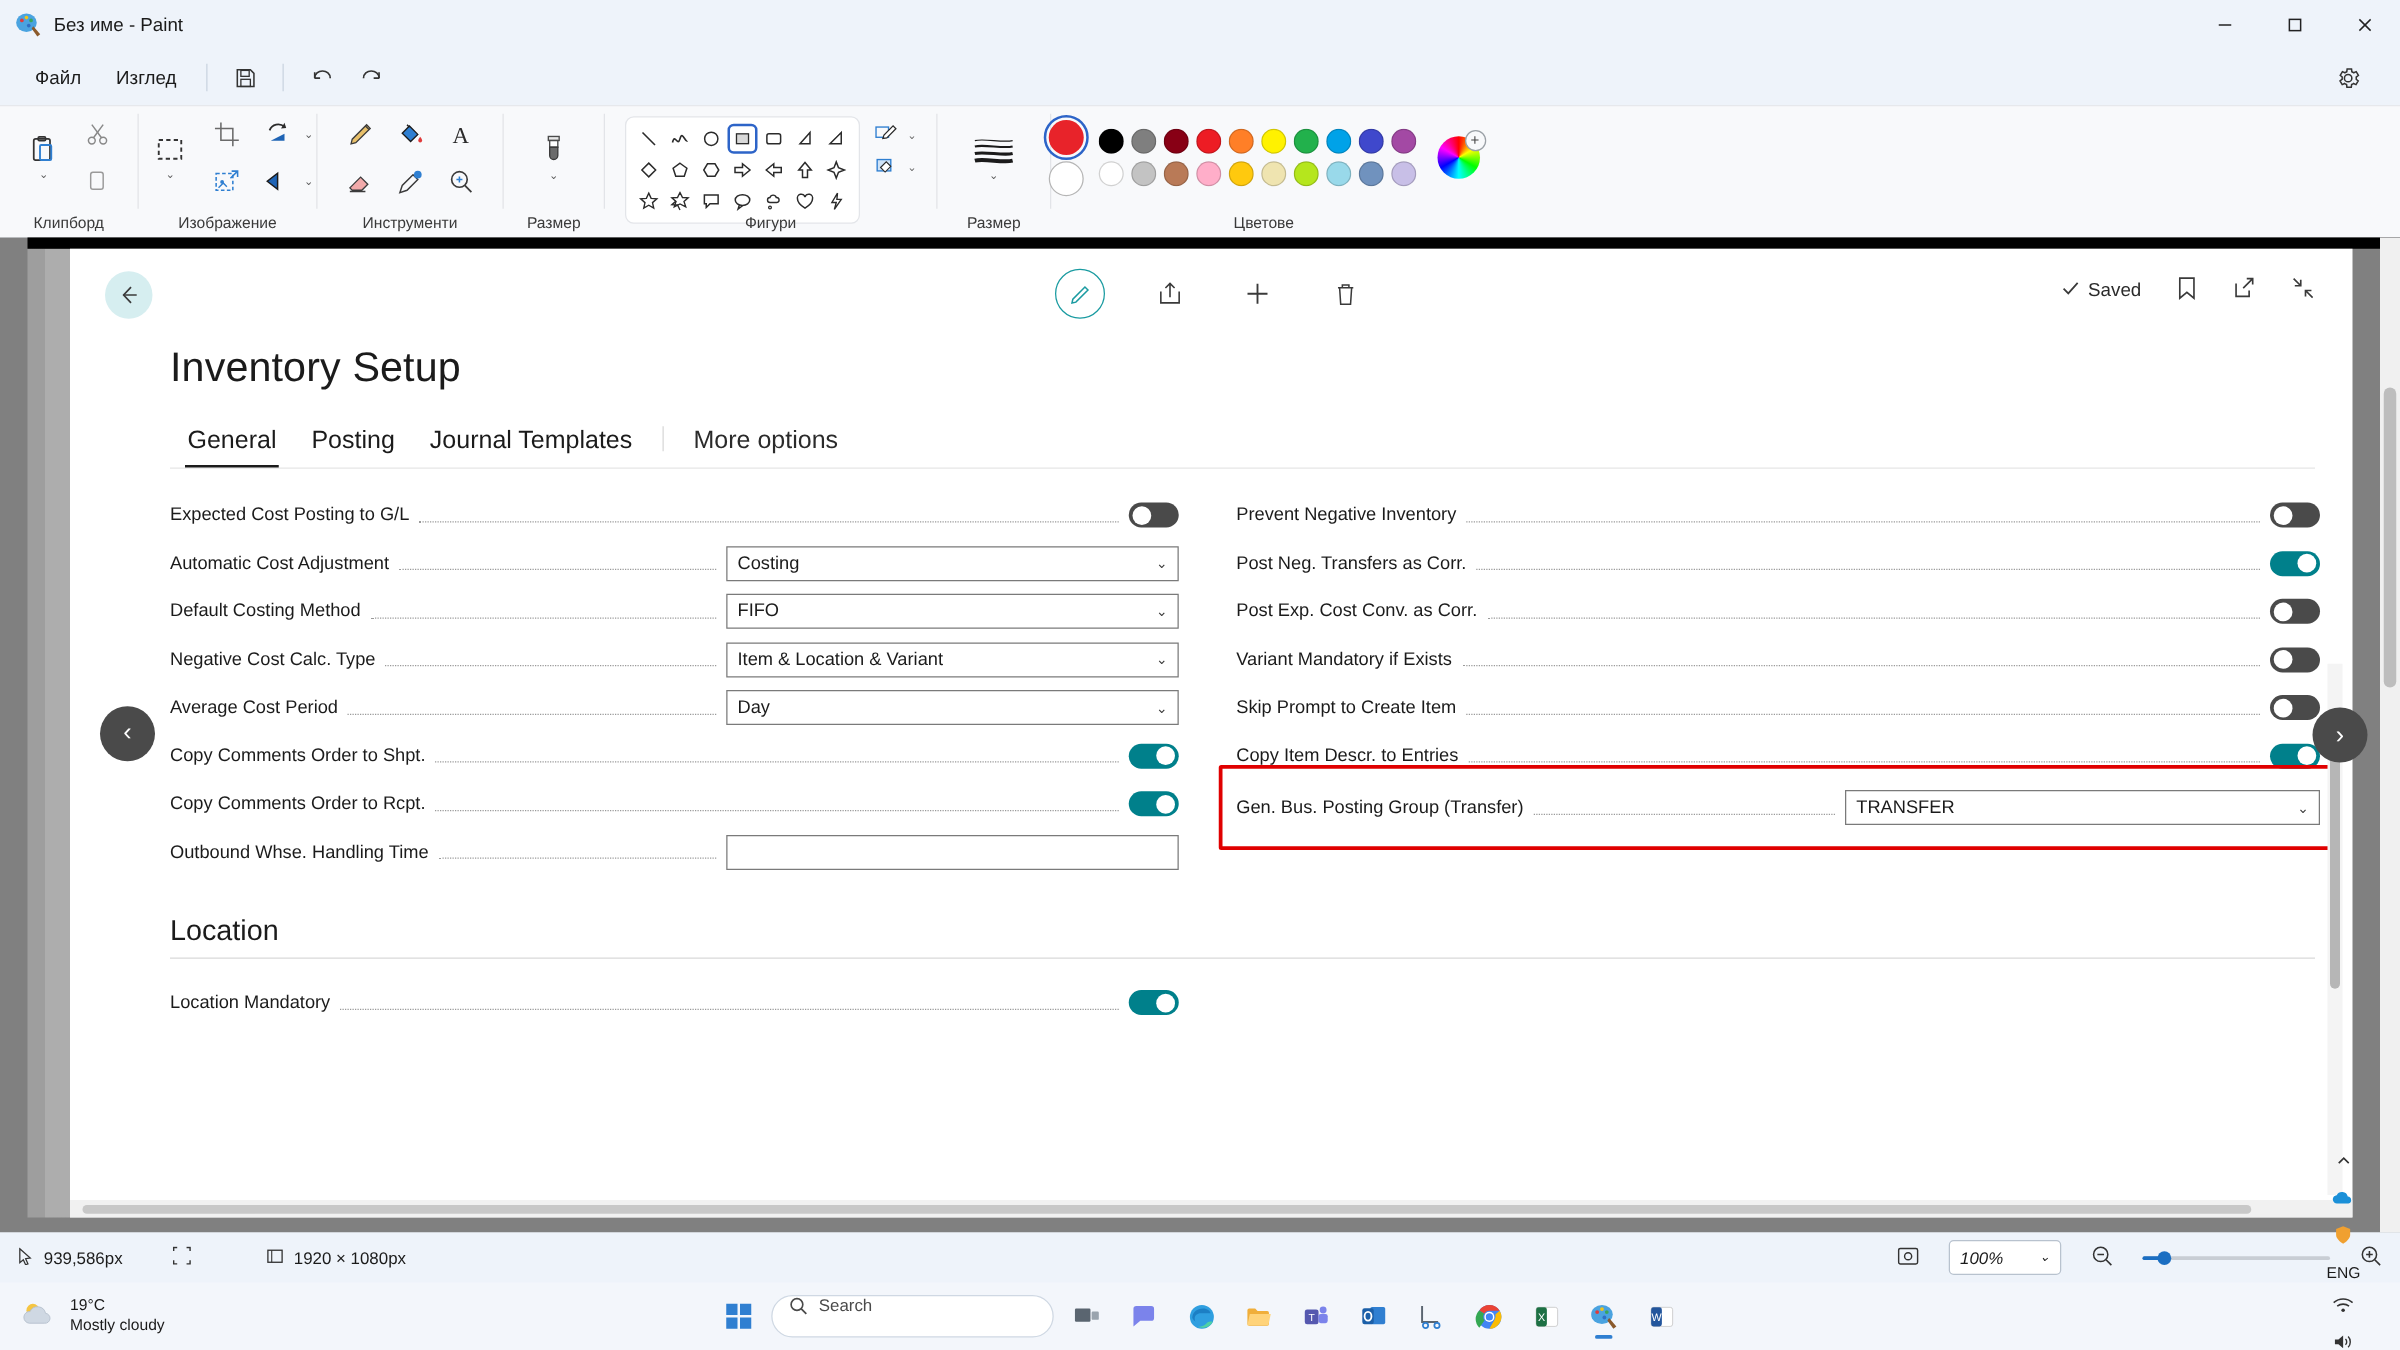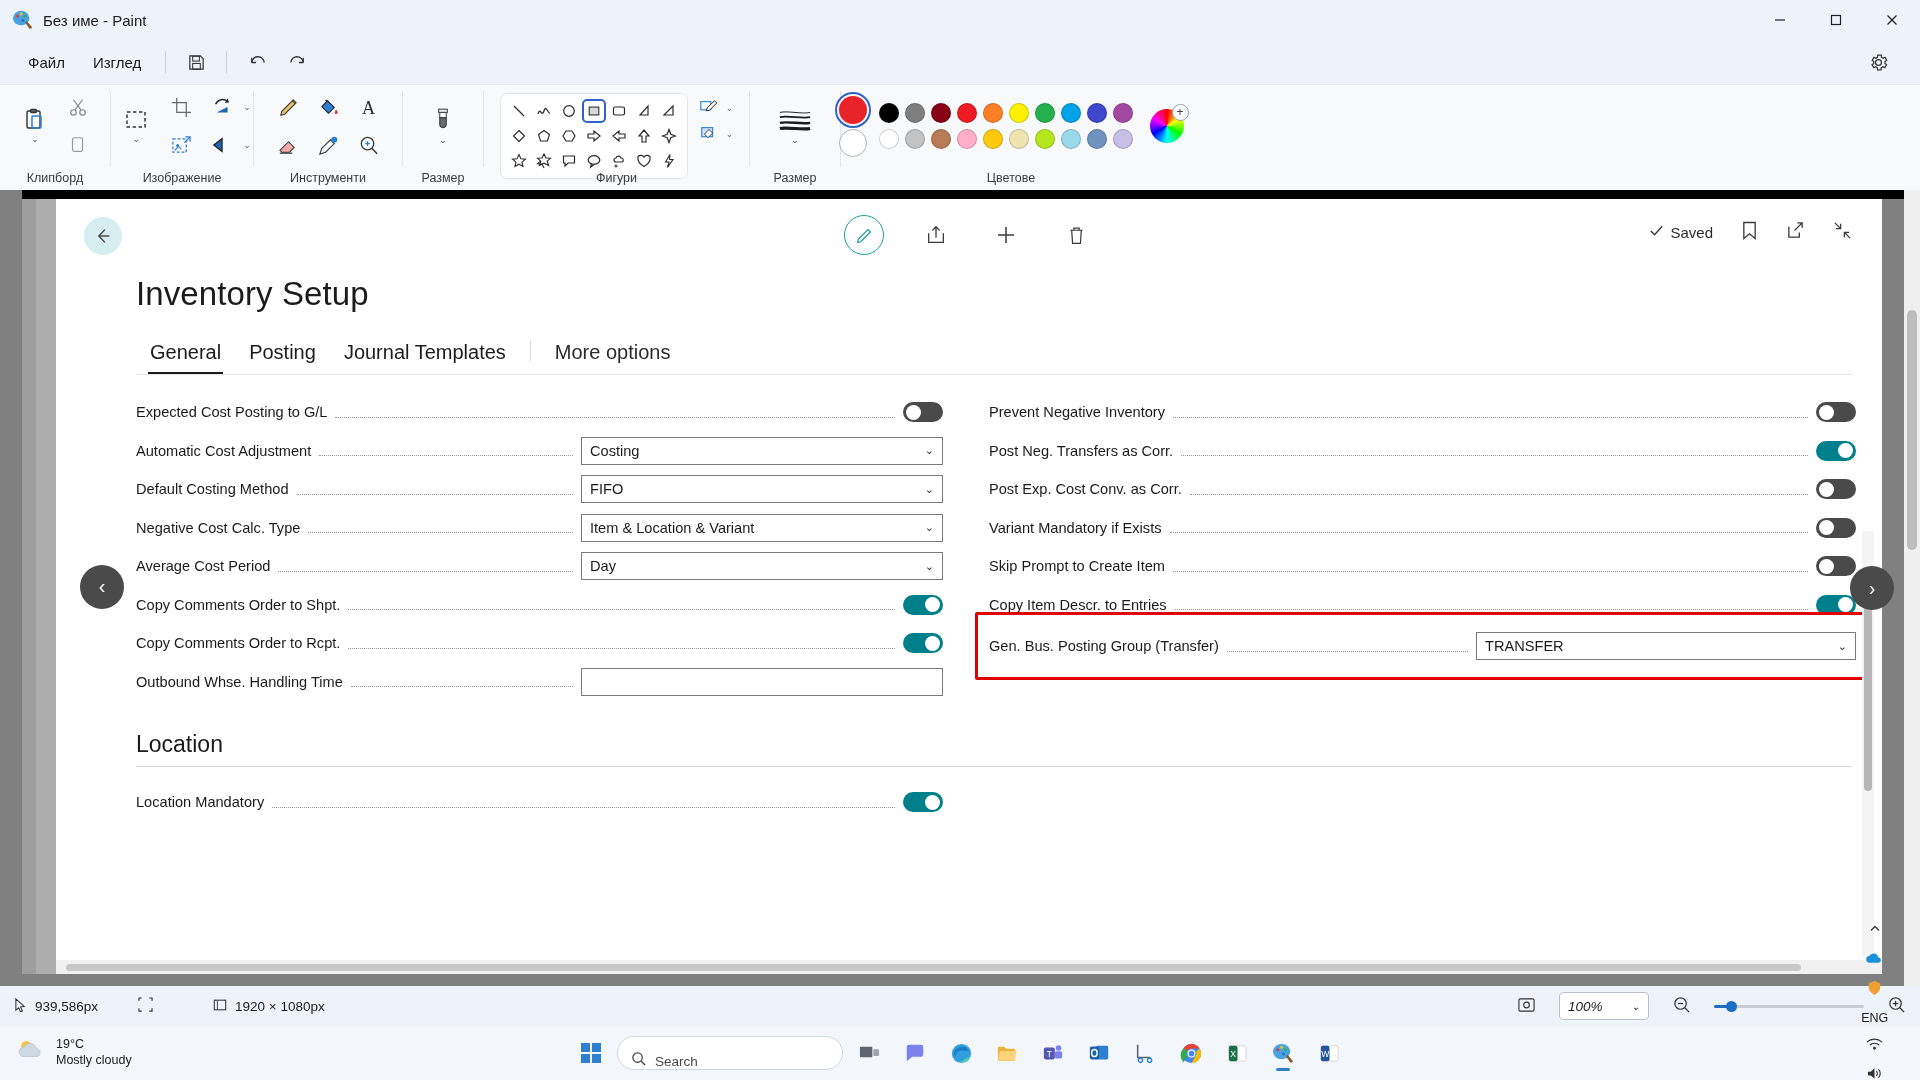--- a/index.html
+++ b/index.html
@@ -135,26 +135,26 @@
   .zoom-select { height:28px; width:90px; border:1px solid #b8c2ce; border-radius:4px; background:#fff;
                  display:flex; align-items:center; padding:0 8px; font-size:13.5px; }
   .zoom-select .cv { margin-left:auto; font-size:10px; }
   .slider { width:150px; height:3px; background:#c8cdd4; position:relative; border-radius:2px; }
   .slider .fill { position:absolute; left:0; top:0; height:3px; width:16px; background:#1b6ec2; border-radius:2px; }
   .slider .knob { position:absolute; left:12px; top:-4px; width:11px; height:11px; border-radius:50%; background:#1b6ec2; }
 
   
   .taskbar { position:absolute; left:0; right:0; bottom:0; height:54px; background:#f3f6fb;
              display:flex; align-items:center; }
-  .weather { display:flex; align-items:flex-start; gap:10px; margin-left:16px; }
+  .weather { display:flex; align-items:flex-end; gap:10px; margin-left:16px; }
   .weather .wtxt { font-size:12.5px; line-height:1.25; }
   .tb-center { position:absolute; left:50%; transform:translateX(-50%); display:flex; align-items:center; gap:6px; }
   .tb-icon { width:40px; height:40px; border-radius:6px; display:flex; align-items:center; justify-content:center; position:relative; }
   .search-pill { width:226px; height:34px; border-radius:18px; background:#fff; border:1px solid #cfd8e3;
-                 display:flex; align-items:flex-end; gap:9px; padding:0 13px; font-size:13.5px; color:#4a4a4a; }
+                 display:flex; align-items:flex-start; gap:9px; padding:0 13px; font-size:13.5px; color:#4a4a4a; }
   .tray { margin-left:auto; display:flex; align-items:center; gap:12px; padding-right:14px; font-size:12.5px;flex-direction:column; }
   .clock { text-align:right; font-size:12.5px; line-height:1.3; }
   .badge { background:#c42b1c; color:#fff; border-radius:50%; width:15px; height:15px; font-size:10px;
            display:flex; align-items:center; justify-content:center; }
   .active-dot { position:absolute; bottom:2px; left:50%; transform:translateX(-50%);
                 width:14px; height:3px; border-radius:2px; background:#2f7fd1; }
 </style>
 </head>
 <body>
 

